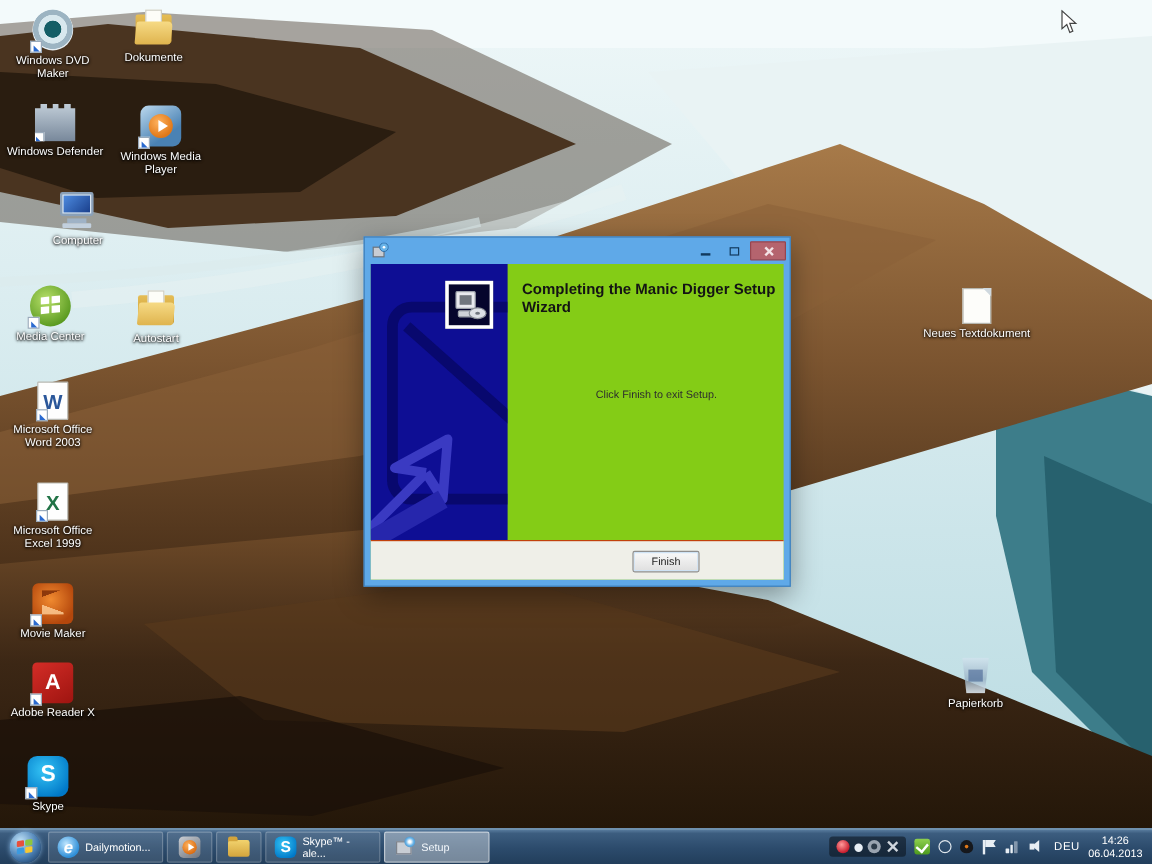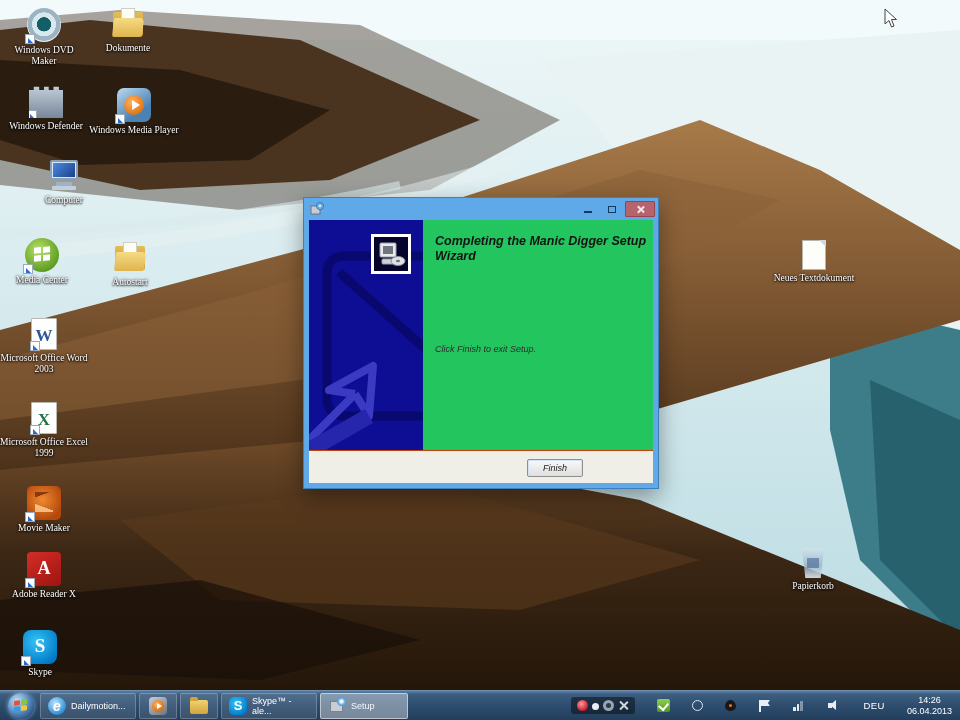--- a/index.html
+++ b/index.html
@@ -3,21 +3,21 @@
 <meta charset="utf-8">
 <style>
   * { margin:0; padding:0; box-sizing:border-box; }
   html,body { width:960px; height:720px; overflow:hidden; }
   body { font-family:"Liberation Sans", sans-serif; position:relative; background:#bfe0e6; }
 
   
   .wallpaper { position:absolute; inset:0; width:960px; height:690px; }
 
   
-  .dicon { position:absolute; width:84px; text-align:center; cursor:default;font-family:Liberation Serif, serif; }
+  .dicon { position:absolute; width:84px; text-align:center; cursor:default; }
   .dicon .glyph { width:34px; height:34px; margin:0 auto; position:relative; }
   .dicon .lbl { display:block; margin-top:3px; font-size:9.5px; line-height:11px; color:#fff;
                 text-shadow:0 1px 2px #000, 0 0 3px #000; }
   .shortcut { position:absolute; left:-2px; bottom:-2px; width:10px; height:10px; background:#fff;
               border:1px solid #9ab; }
   .shortcut:after { content:""; position:absolute; left:2px; top:3px; width:0; height:0;
               border-left:5px solid #2a6ad0; border-top:5px solid transparent; }
 
   .ic-dvd { border-radius:50%;
     background:radial-gradient(circle at 50% 48%, #145e66 0 28%, #d8e8ee 30% 48%, #9cb4c2 50% 66%, #e6eef2 68%); }
@@ -68,26 +68,26 @@
   .title-text { width:100%; text-align:center; font-size:11px; color:#12395e; }
   .capbtns { position:absolute; right:3px; top:3px; display:flex; gap:2px; }
   .capbtn { width:22px; height:16px; display:flex; align-items:center; justify-content:center; position:relative; }
   .capbtn .bar { width:8px; height:2px; background:#123a5e; margin-top:6px; }
   .capbtn .box { width:8px; height:7px; border:1.5px solid #123a5e; background:transparent; }
   .capbtn-close { width:30px; background:#b5646e; border:1px solid #96454f; border-radius:1px; }
   .xmark { position:relative; width:9px; height:9px; }
   .xmark:before,.xmark:after { content:""; position:absolute; left:4px; top:0; width:1.6px; height:9px; background:#f3e3e6; }
   .xmark:before { transform:rotate(45deg); } .xmark:after { transform:rotate(-45deg); }
 
-  .dlg-body { position:absolute; left:5px; right:5px; top:22px; bottom:5px; background:#22c55e;font-style:italic; }
+  .dlg-body { position:absolute; left:5px; right:5px; top:22px; bottom:5px; background:#84cc16; }
   .wizpanel { position:absolute; left:0; top:0; width:114px; bottom:33px; background:#0e0e94; overflow:hidden; }
   .wizicon { position:absolute; top:14px; right:12px; width:40px; height:40px; background:#05052c; border:3px solid #fff; }
   .heading { position:absolute; left:126px; top:14px; width:222px; font-size:12.5px; font-weight:bold; color:#141414; line-height:15px; }
   .bodytext { position:absolute; left:126px; top:62px; width:224px; font-size:9px; color:#2e2e2e; line-height:11.5px; }
-  .bodytext2 { position:absolute; left:126px; top:124px; width:224px; font-size:9px; color:#2e2e2e; }
+  .bodytext2 { position:absolute; left:126px; top:104px; width:224px; font-size:9px; color:#2e2e2e;text-align:center; }
   .btnrow { position:absolute; left:0; right:0; bottom:0; height:33px; background:#efefe8; border-top:1px solid #c2410c; }
   .finish-btn { position:absolute; right:70px; top:8px; width:56px; height:18px; font-size:9px; color:#222;
      background:linear-gradient(#f9f9f9,#dfdfdf); border:1px solid #8f8f8f; border-radius:2px;
      display:flex; align-items:center; justify-content:center; box-shadow:0 0 0 1px #cfe3f5 inset; }
 
   
   .taskbar { position:absolute; left:0; right:0; bottom:0; height:30px;
      background:linear-gradient(180deg,#5d80a2 0%,#3c5d7f 12%,#2c4b6c 55%,#223e5b 100%);
      border-top:1px solid #6f90ae; display:flex; align-items:center; }
   .startorb { width:26px; height:26px; border-radius:50%; margin:0 6px 0 8px; position:relative;
@@ -109,21 +109,21 @@
      background:radial-gradient(circle at 40% 35%, #ffb25e, #d86a10 75%); }
   .mini-play:before { content:""; position:absolute; left:8px; top:6px; z-index:1; border-left:5px solid #fff;
      border-top:3px solid transparent; border-bottom:3px solid transparent; }
   .mini-folder { background:linear-gradient(#f2d36e,#d3a43c); border-radius:2px; height:14px !important; margin-top:2px; }
   .mini-folder:before { content:""; position:absolute; left:0; top:-3px; width:8px; height:4px; background:#d3a43c; border-radius:2px 2px 0 0; }
   .mini-skype { border-radius:5px; background:radial-gradient(circle at 40% 35%, #35c4f5, #0078c8 80%); color:#fff;
      font-size:13px; font-weight:bold; display:flex; align-items:center; justify-content:center; }
   .mini-setup .drive { position:absolute; left:2px; top:4px; width:13px; height:11px; background:#c8cdd4; border:1px solid #7d838c; }
   .mini-setup .disc { position:absolute; right:0; top:0; width:9px; height:9px; border-radius:50%; background:radial-gradient(circle,#fff 15%, #69b4e8 50%, #2e6ea8); }
 
-  .tray { margin-left:auto; display:flex; align-items:center; gap:22px; padding-right:8px; color:#fff; }
+  .tray { margin-left:auto; display:flex; align-items:center; gap:7px; padding-right:8px; color:#fff; }
   .traycluster { display:flex; align-items:center; gap:4px; background:rgba(10,16,24,.55); border-radius:3px;
      padding:3px 6px; }
   .tico { width:11px; height:11px; position:relative; flex:0 0 auto; }
   .t-red { border-radius:50%; background:radial-gradient(circle at 40% 35%, #ff9a9a, #c81e2e 70%); }
   .t-dot { border-radius:50%; width:7px; height:7px; margin-top:2px; background:#e8eef4; }
   .t-gear { border-radius:50%; background:#9aa4b0; } .t-gear:after{ content:""; position:absolute; inset:3px; border-radius:50%; background:#2c3a48; }
   .t-x:before,.t-x:after { content:""; position:absolute; left:5px; top:0; width:1.5px; height:11px; background:#cfd6dd; }
   .t-x:before{ transform:rotate(45deg);} .t-x:after{ transform:rotate(-45deg);}
   .t-check { width:13px; height:13px; border-radius:2px; background:linear-gradient(#8ed04e,#4e9a1e); }
   .t-check:after { content:""; position:absolute; left:3px; top:2px; width:5px; height:7px; border:solid #fff; border-width:0 2px 2px 0; transform:rotate(40deg); }

